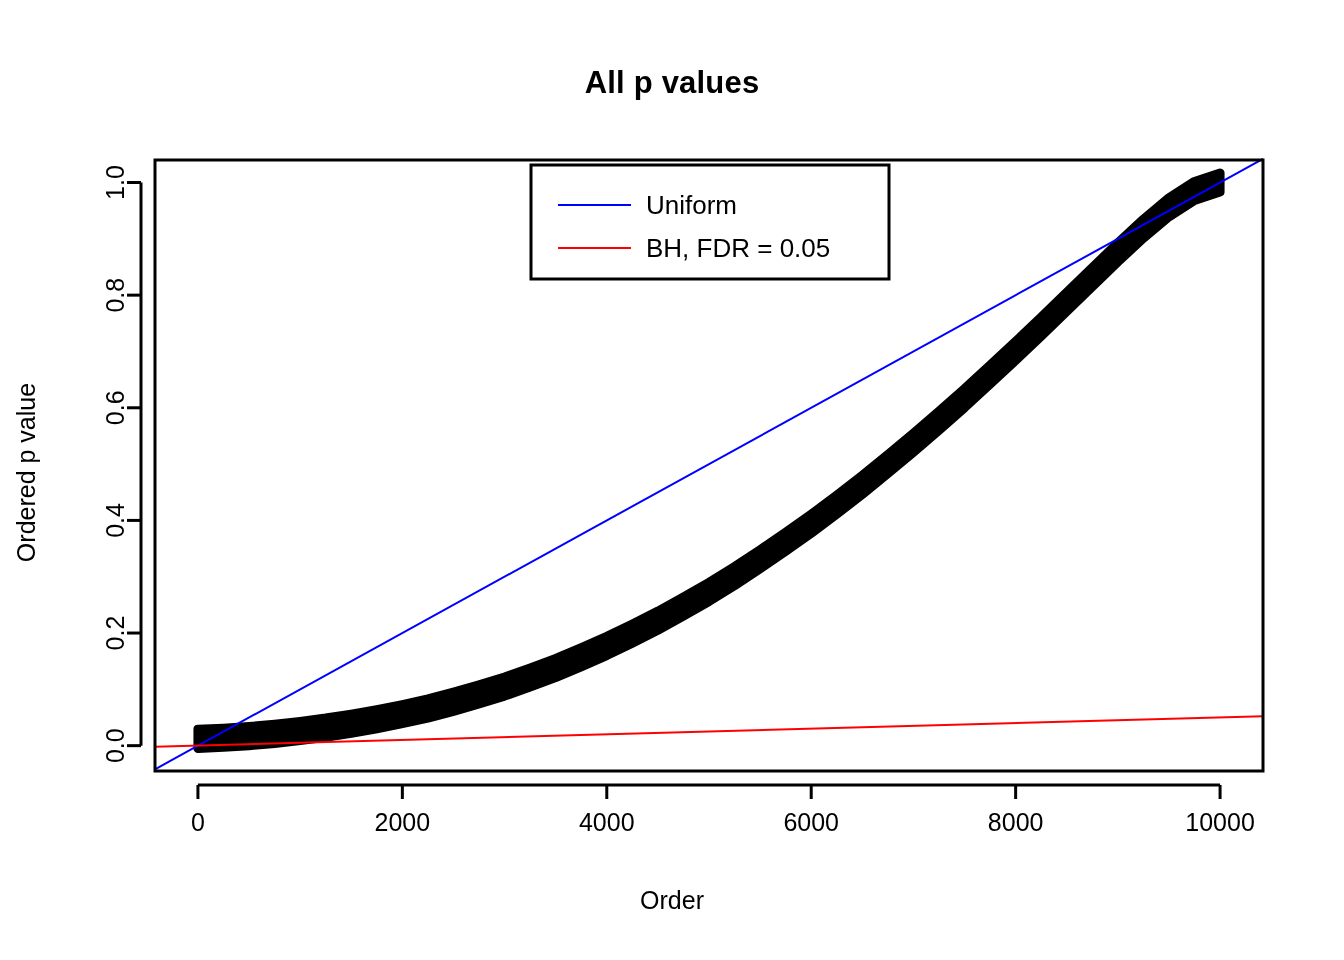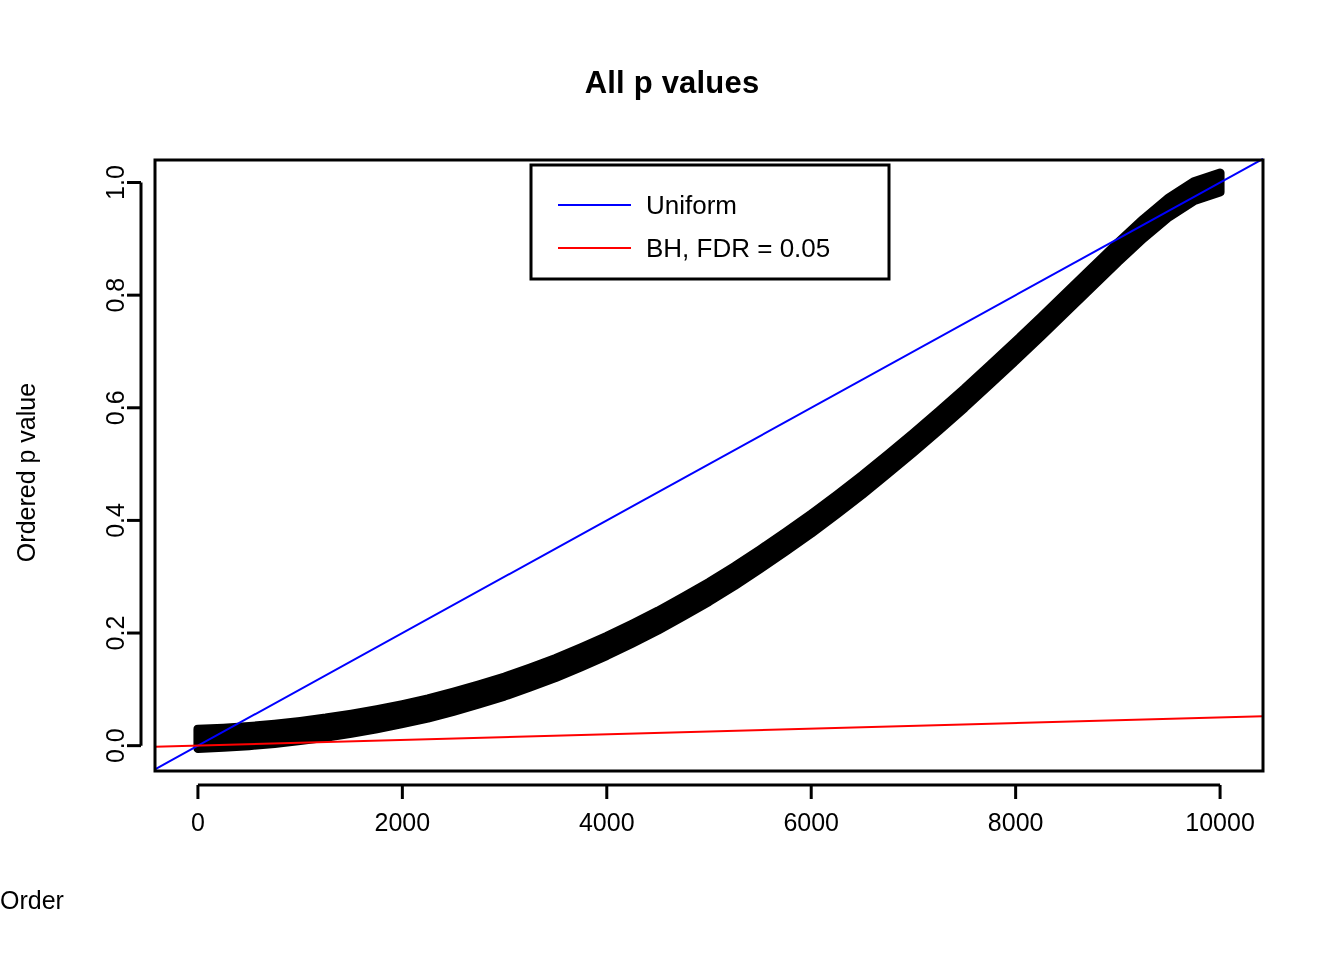--- a/index.html
+++ b/index.html
@@ -31,21 +31,21 @@
     font-size: 31px;
     font-weight: bold;
     letter-spacing: 0.2px;
     font-family: "Liberation Sans", sans-serif;
   }
   .axis-label-x {
     position: absolute;
     left: 0;
     top: 878px;
     width: 1344px;
-    text-align: left;
+    text-align: center;
     font-size: 25px;
     font-family: "Liberation Sans", sans-serif;
   }
   .axis-label-y {
     position: absolute;
     left: 0;
     top: 0;
     width: 1344px;
     height: 960px;
     pointer-events: none;

